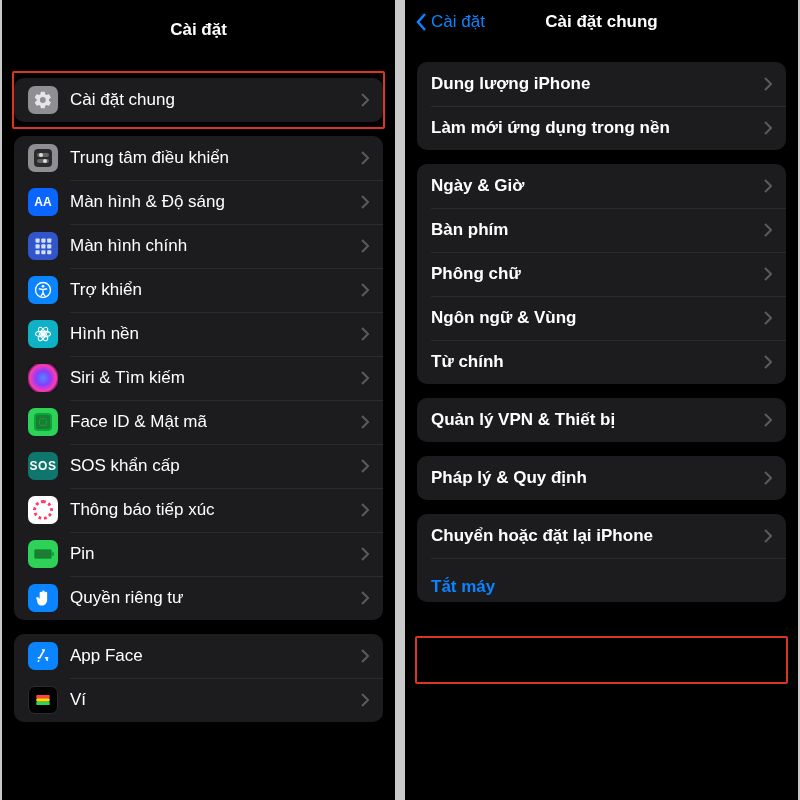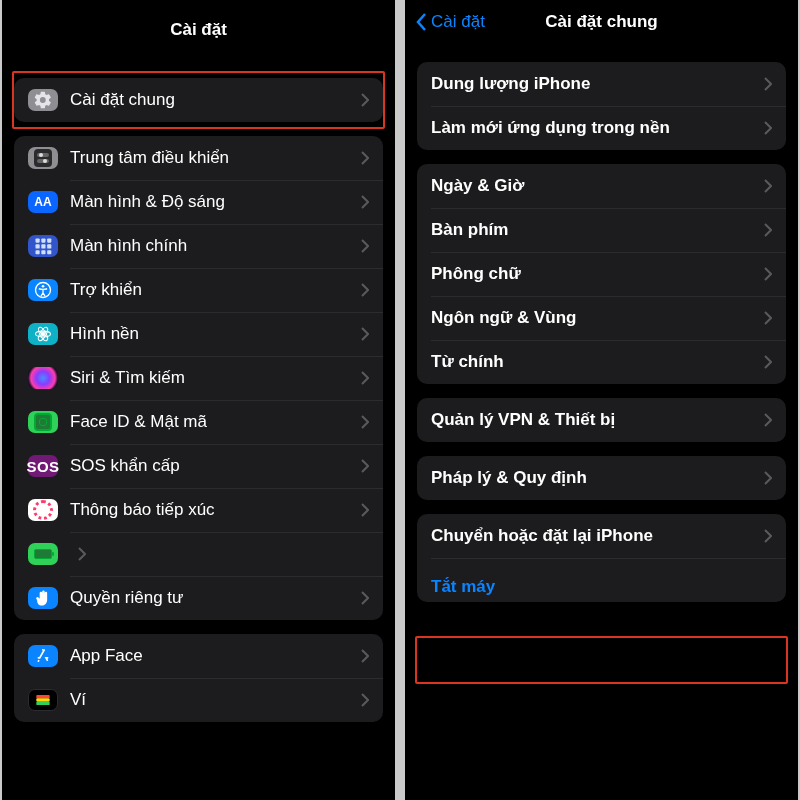--- a/index.html
+++ b/index.html
@@ -80,21 +80,21 @@
     right: 0;
     height: 1px;
     background: #2c2c2e;
   }
   
   .row.has-icon + .row.has-icon::before { left: 56px; }
   .row:not(.has-icon) + .row:not(.has-icon)::before { left: 14px; }
   .row.has-icon + .row:not(.has-icon)::before { left: 14px; }
 
   .icon {
-    width: 30px; height: 22px;
+    width: 30px; height: 28px;
     border-radius: 7px;
     margin-right: 12px;
     flex: 0 0 30px;
     display: flex;
     align-items: center;
     justify-content: center;
     font-size: 14px;
     font-weight: 700;
     color: #fff;
   }
@@ -132,21 +132,21 @@
   .ic-control .bar::after{content:"";position:absolute;width:4px;height:4px;background:#ddd;border-radius:50%;top:0;}
   .ic-control .bar.b1::after{left:2px;} .ic-control .bar.b2::after{right:2px;}
   .ic-display { background:#0a66ff; font-size:12px; }
   .ic-apps { background:#3355cc; }
   .ic-access { background:#0a84ff; }
   .ic-atom { background:#0fb1c6; }
   .ic-siri { background: radial-gradient(circle at 50% 50%, #4a8cff 0%, #8a3cff 35%, #ff3cac 65%, #1a0f2a 80%), #111; }
   .ic-face { background:#30d158; }
   .ic-face .sq{width:18px;height:18px;border:2px solid #0a3; border-radius:4px; position:relative; background:#1e7a34;}
   .ic-face .sq::before{content:"";position:absolute;inset:3px;border:1.5px solid #0a3;border-radius:3px;}
-  .ic-sos { background:#701a75; font-size:15px; letter-spacing:0.5px;}
+  .ic-sos { background:#0f766e; font-size:12px; letter-spacing:0.5px;}
   .ic-expo { background:#fff; }
   .ic-expo .ring{width:20px;height:20px;border-radius:50%;border:3px dotted #ff3b6b;}
   .ic-batt { background:#30d158; }
   .ic-batt .b{width:18px;height:10px;border:1.5px solid #0a3;border-radius:2px;position:relative;background:#1e7a34;}
   .ic-batt .b::after{content:"";position:absolute;right:-3px;top:2px;width:2px;height:4px;background:#0a3;border-radius:1px;}
   .ic-hand { background:#0a84ff; }
   .ic-appstore { background:#0a84ff; }
   .ic-wallet { background:#000; border:1px solid #2c2c2e;}
 
 </style>
@@ -287,20 +287,21 @@
       <span class="chev">
           <svg viewBox="0 0 8 14" fill="none" stroke="#5a5a5e" stroke-width="2">
             <polyline points="1,1 7,7 1,13"></polyline>
           </svg>
         </span>
     </div>
     <div class="row has-icon">
       <span class="icon ic-batt">
           <span class="b"></span>
         </span>
+      <span class="label">Pin</span>
       <span class="chev">
           <svg viewBox="0 0 8 14" fill="none" stroke="#5a5a5e" stroke-width="2">
             <polyline points="1,1 7,7 1,13"></polyline>
           </svg>
         </span>
     </div>
     <div class="row has-icon">
       <span class="icon ic-hand">
         <svg viewBox="0 0 24 24" fill="#fff">
             <path d="M8 13V6a1.5 1.5 0 013 0v5V4.5a1.5 1.5 0 013 0V11V6a1.5 1.5 0 013 0v8c0 4-2.5 7-6.5 7S5 18.5 5 15l-1-2a1.5 1.5 0 012.6-1.5L8 13z"></path>

